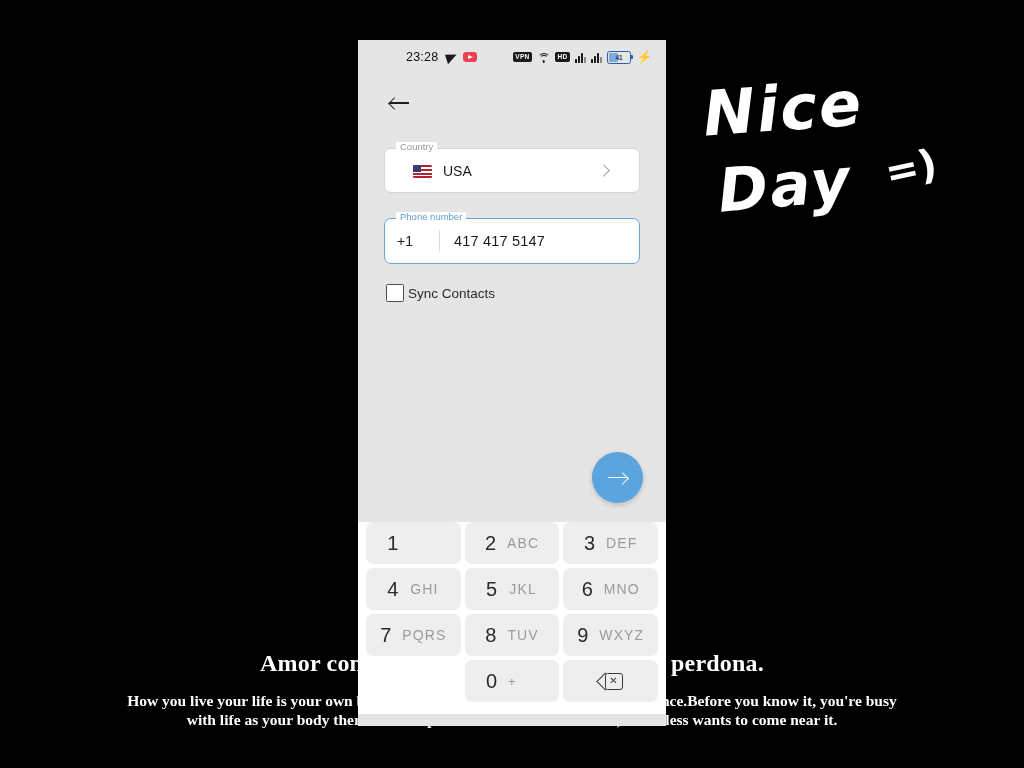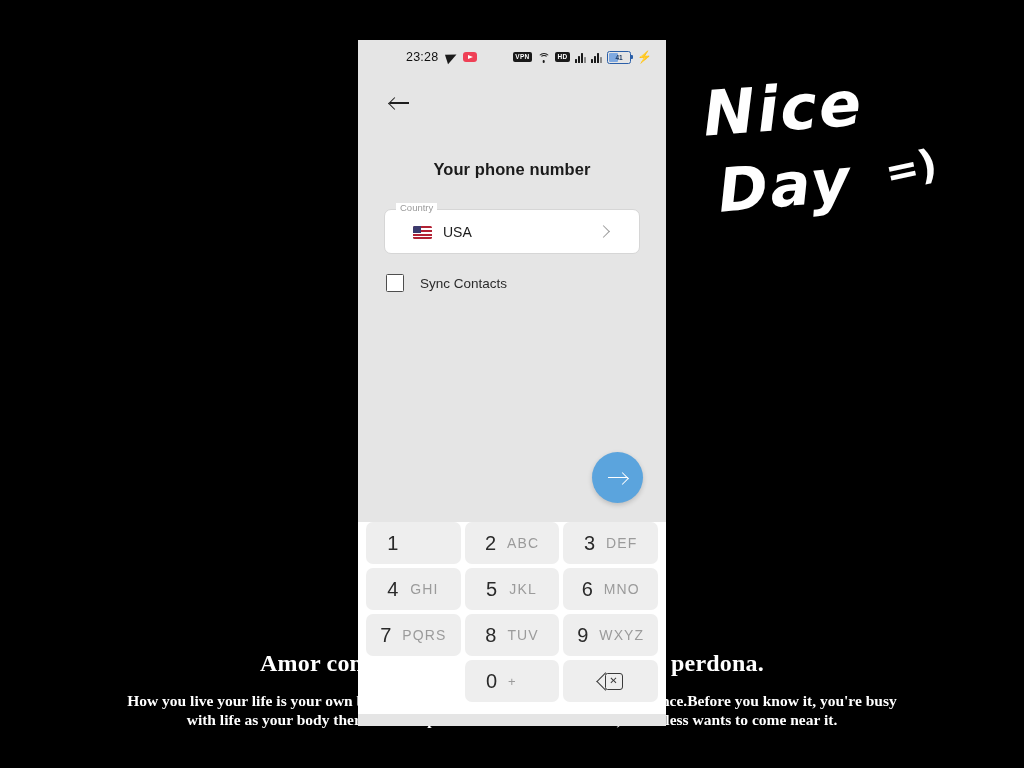--- a/index.html
+++ b/index.html
@@ -299,21 +299,21 @@
     font-size: 14px; color: #1b1b1b; min-width: 30px;
   }
   #phone-divider {
     width: 1px; height: 22px; background: #dcdcdc; margin: 0 14px 0 12px;
   }
   #phone-value { font-size: 14.5px; color: #1b1b1b; letter-spacing: 0.2px; }
 
   
   #sync-row {
     margin-top: 20px;
-    display: flex; align-items: center; gap: 16px;
+    display: flex; align-items: center; gap: 4px;
     padding-left: 2px;
     cursor: pointer;
   }
   #sync-checkbox {
     width: 16px; height: 16px;
     border: 1.6px solid #4e4e4e;
     border-radius: 1.5px;
     background: #fff;
   }
   #sync-label { font-size: 13.5px; color: #2b2b2b; }
@@ -463,31 +463,36 @@
       <span class="bolt">⚡</span>
     </div>
   </div>
 
   <div id="app-body">
 
     <div id="back-button">
       <span class="back-arrow"></span>
     </div>
 
-    <div id="page-title">Your phone number</div>
 
     <div class="field" id="country-field">
       <span class="field-label">Country</span>
       <span id="country-flag">
         <span class="flag-fallback"></span>
       </span>
       <span id="country-value">USA</span>
       <span id="country-chevron"></span>
     </div>
 
+    <div class="field" id="phone-field">
+      <span class="field-label">Phone number</span>
+      <span id="phone-prefix">+1</span>
+      <span id="phone-divider"></span>
+      <span id="phone-value">417 417 5147</span>
+    </div>
 
     <div id="sync-row">
       <span id="sync-checkbox"></span>
       <span id="sync-label">Sync Contacts</span>
     </div>
   </div>
 
   <div id="fab">
     <span class="fab-arrow"></span>
   </div>

